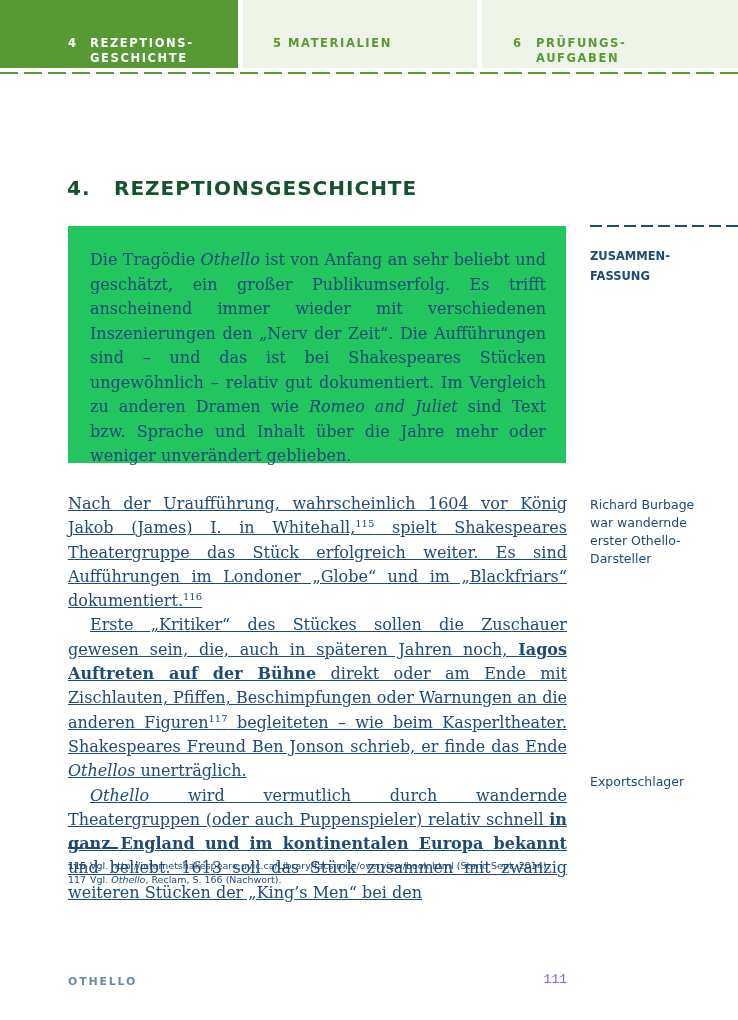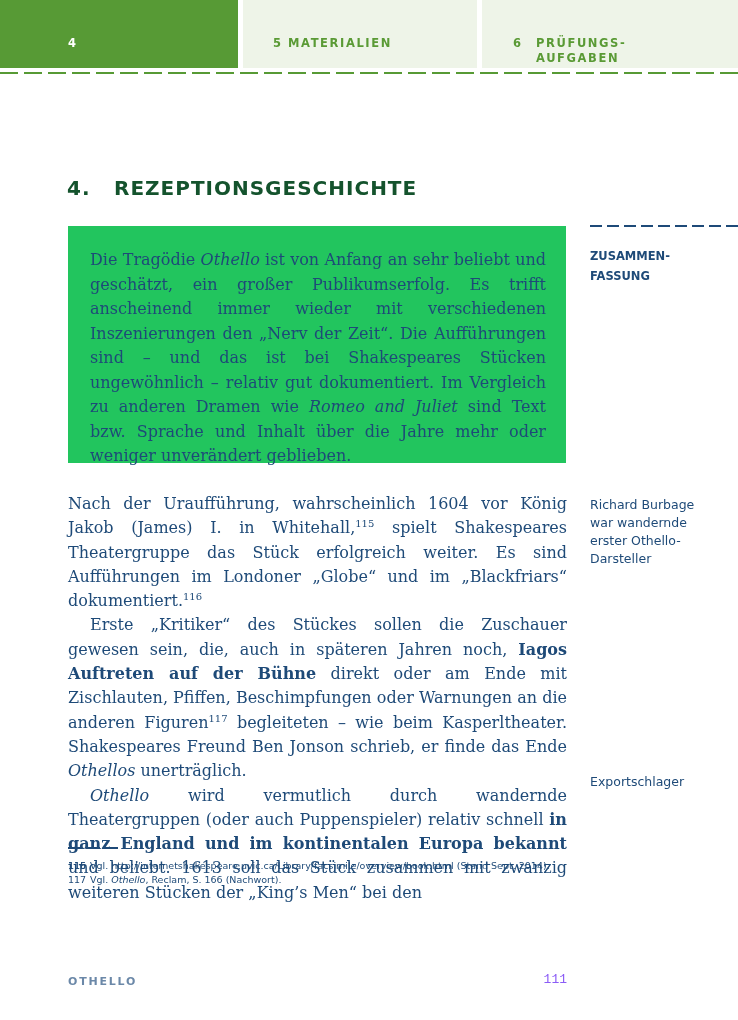--- a/index.html
+++ b/index.html
@@ -42,21 +42,21 @@
     background: #22c55e;
   }
   .summary-text {
     position: absolute; left: 22px; top: 22px; width: 456px;
     font-size: 16px; line-height: 24.5px; text-align: justify;
   }
   .body-text {
     position: absolute; left: 68px; top: 492px; width: 499px;
     font-size: 16px; line-height: 24.3px; text-align: justify;
   }
-  .body-text p { margin: 0; }
+  .body-text p { margin: 0; text-decoration: underline; }
   .body-text p.indent { text-indent: 22px; }
   sup { font-size: 10px; line-height: 0; vertical-align: 6px; }
   .fn-rule {
     position: absolute; left: 68px; top: 847px; width: 50px; height: 2px;
     background: repeating-linear-gradient(to right, #1e4a78 0 14px, transparent 14px 18px);
   }
   .footnotes {
     position: absolute; left: 68px; top: 859px; width: 500px;
     font-family: "DejaVu Sans", sans-serif; font-size: 9.5px; line-height: 14px; color: #1e4a78;
   }
@@ -71,20 +71,24 @@
     position: absolute; left: 520px; width: 47px; top: 972px; text-align: right;
     font-family: Liberation Mono, monospace; font-size: 13px; color: #8b5cf6;
   }
 </style>
 </head>
 <body>
 
 <div class="tabs">
   <div class="tab active" style="left:0;width:238px;">
     <span class="num" style="left:68px;">4</span>
+    <div class="lbl" style="left:90px;">
+      <div>REZEPTIONS-</div>
+      <div>GESCHICHTE</div>
+    </div>
   </div>
   <div class="tab" style="left:243px;width:234px;">
     <span class="num" style="left:30px;">5</span>
     <div class="lbl" style="left:45px;">
       <div>MATERIALIEN</div>
     </div>
   </div>
   <div class="tab" style="left:482px;width:256px;">
     <span class="num" style="left:31px;">6</span>
     <div class="lbl" style="left:54px;">

